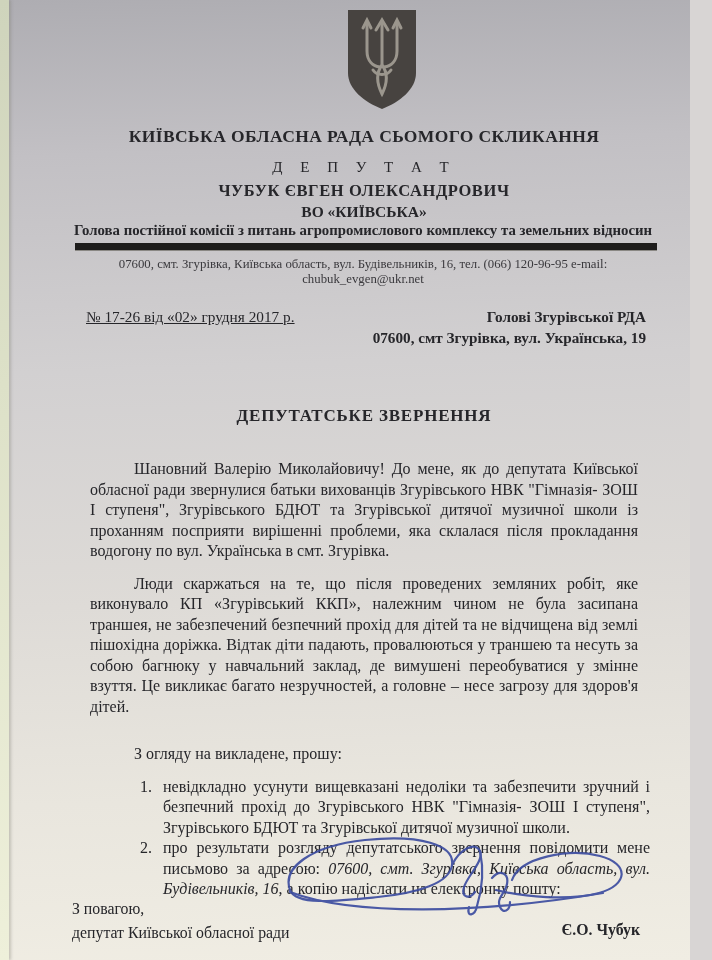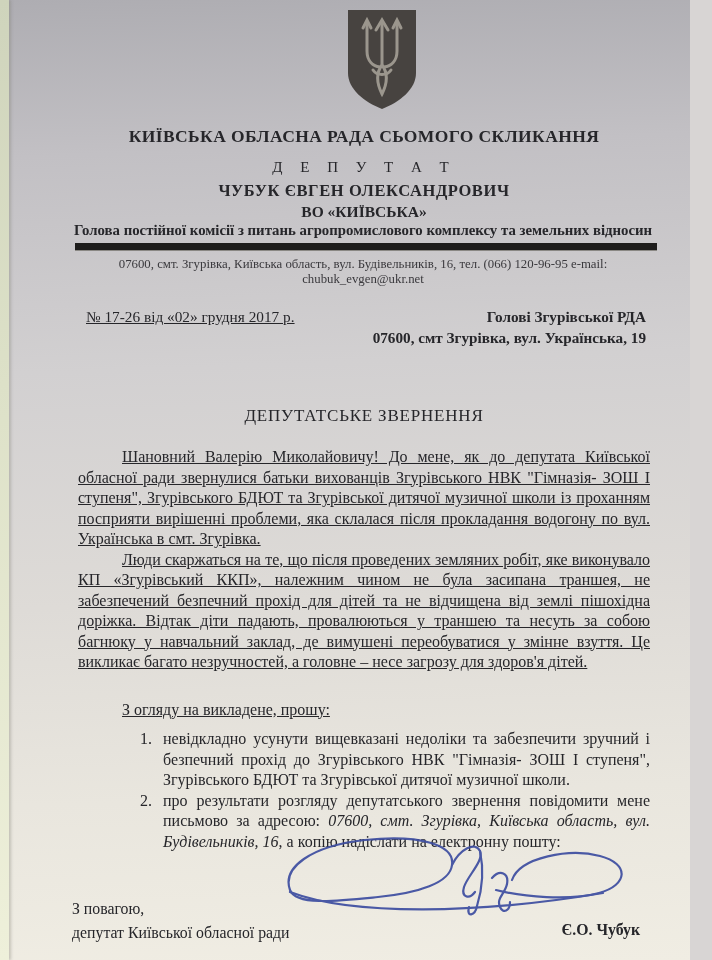--- a/index.html
+++ b/index.html
@@ -25,24 +25,24 @@
   .hdr-name{top:181px;font-size:16.5px;font-weight:bold;letter-spacing:.6px;}
   .hdr-party{top:203px;font-size:15.5px;font-weight:bold;}
   .hdr-pos{top:222px;left:70px;right:34px;font-size:14.8px;font-weight:bold;}
   .rule{position:absolute;left:75px;right:33px;top:243px;height:7px;background:#1e1d1c;
         box-shadow:0 1px 0 #8a8884;}
   .contact{position:absolute;left:70px;right:34px;top:257px;text-align:center;font-size:12.8px;color:#3a393d;}
   .refline{position:absolute;left:86px;top:308px;font-size:15.3px;text-decoration:underline;}
   .recipient{position:absolute;right:44px;top:306px;text-align:right;font-weight:bold;
              font-size:15.2px;line-height:21px;}
   .doc-title{position:absolute;left:78px;right:40px;top:406px;text-align:center;
-             font-size:17px;font-weight:normal;letter-spacing:.8px;}
+             font-size:17px;font-weight:bold;letter-spacing:.8px;}
   .body-text{position:absolute;left:78px;right:40px;top:447px;
              font-size:16px;line-height:20.5px;text-align:justify;}
-  .body-text p{margin:0;text-indent:44px;text-decoration:underline;}
+  .body-text p{margin:12px;text-indent:44px;}
   .body-text p.gap{margin-top:27px;}
   .list{margin:9px 0 0 62px;}
   .li{display:flex;}
   .li .num{flex:none;width:23px;}
   .li .li-text{flex:1;text-align:justify;}
   .it{font-style:italic;}
   .sig-wrap{position:absolute;left:268px;top:830px;width:380px;height:100px;}
   .closing{position:absolute;left:72px;top:897px;font-size:15.8px;line-height:24px;}
   .signer{position:absolute;right:50px;top:921px;font-size:15.8px;font-weight:bold;}
 </style>

